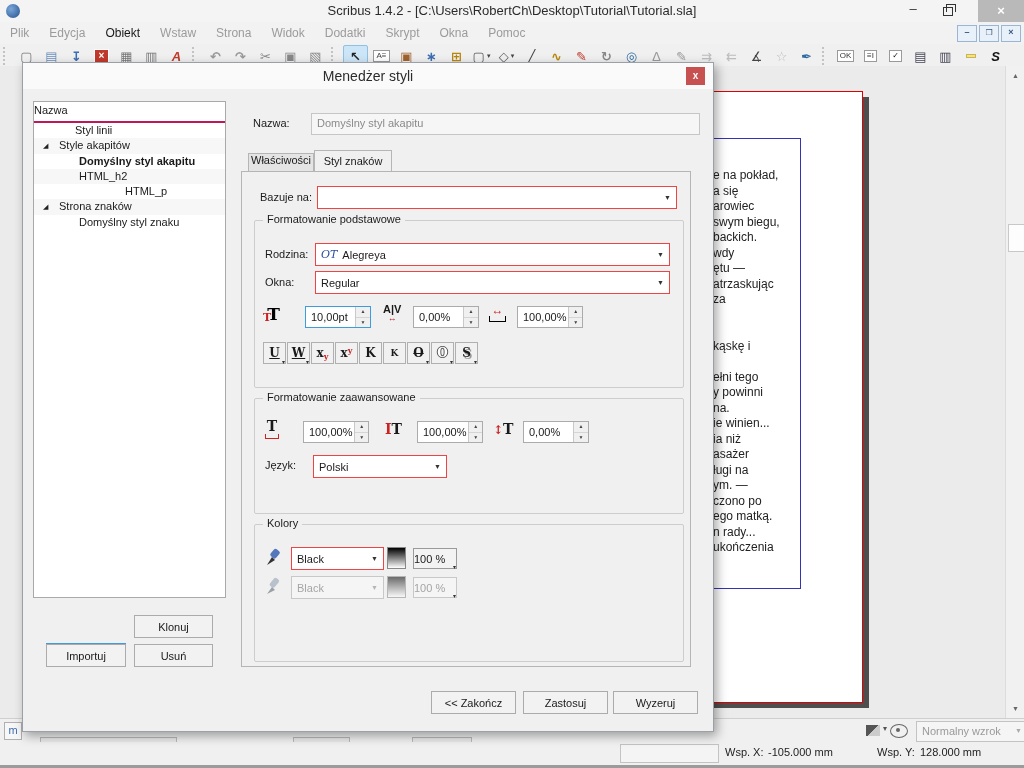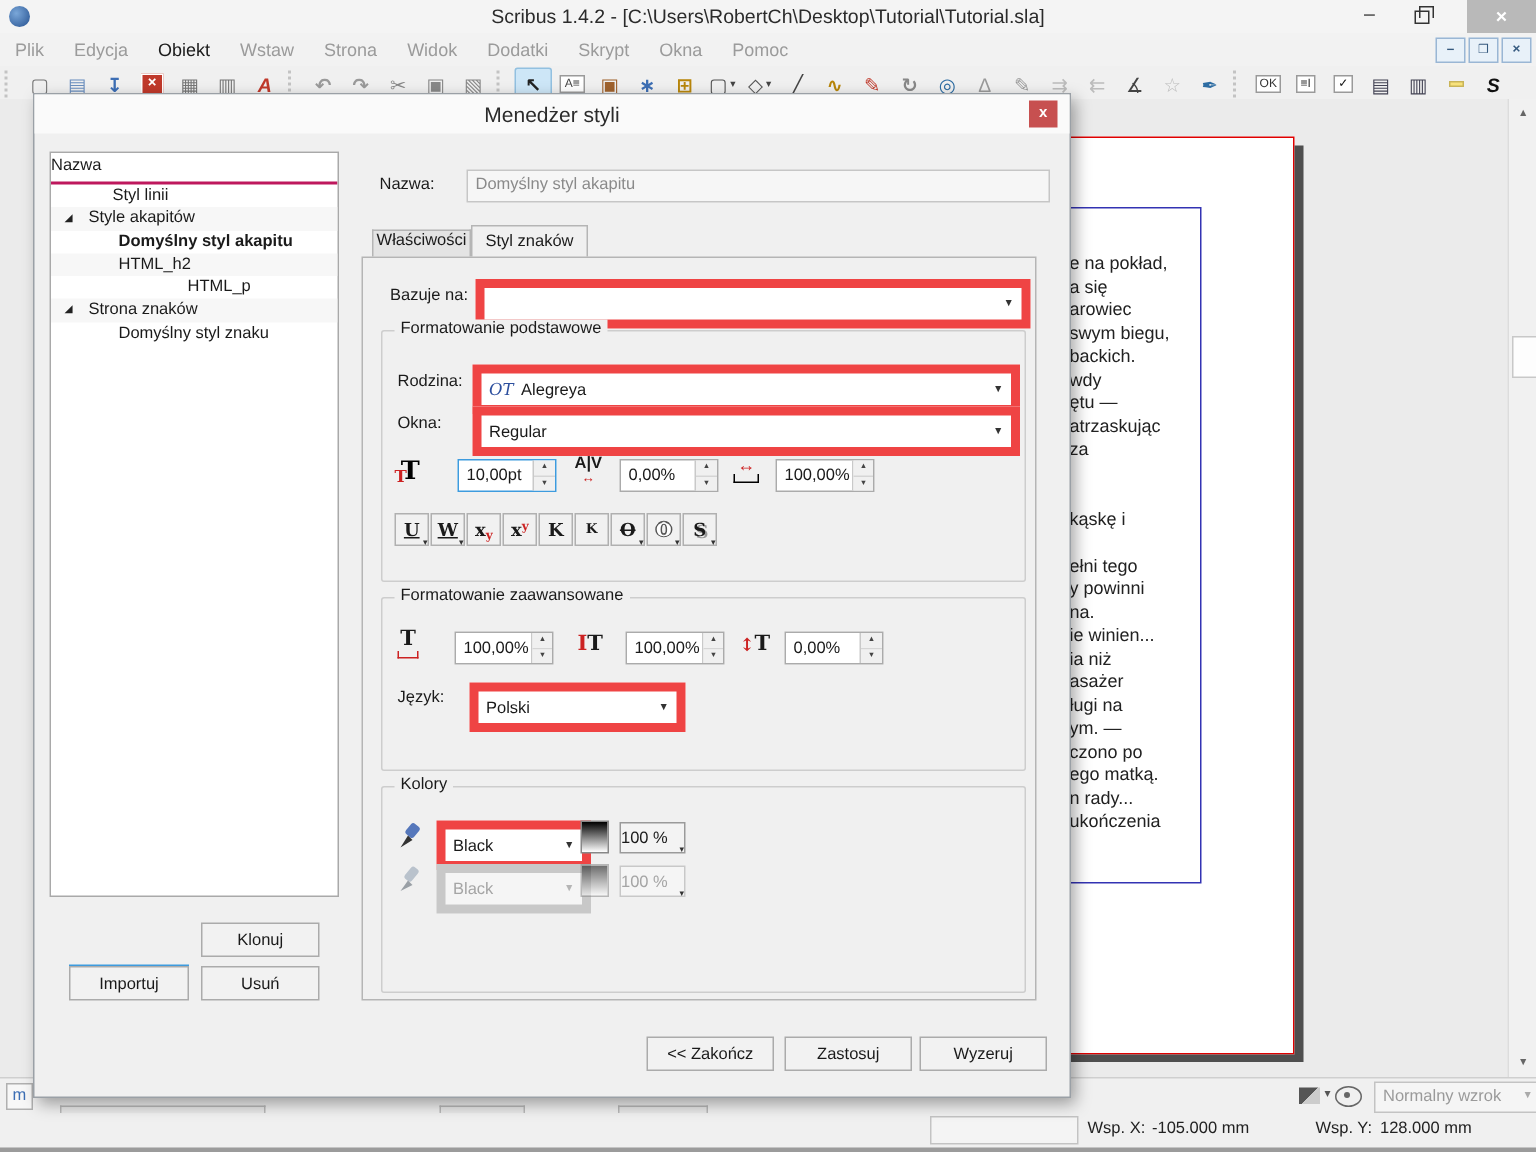--- a/index.html
+++ b/index.html
@@ -90,21 +90,21 @@
   .tree-row.bold .lbl{font-weight:bold;}
   
   .btn{position:absolute;background:#f2f2f2;border:1px solid #ababab;font-size:11px;text-align:center;
        display:flex;align-items:center;justify-content:center;color:#1a1a1a;}
   .btn.focus{border-color:#3d9bde;}
   .btn .dd{font-size:7px;color:#333;margin-left:8px;}
   
   .flabel{position:absolute;font-size:11px;color:#1a1a1a;white-space:nowrap;}
   .input{position:absolute;background:#fff;border:1px solid #ababab;font-size:11px;padding:3px 0 0 5px;}
   .input.disabled{background:#f6f6f6;color:#8a8a8a;border-color:#c6c6c6;}
-  .combo{position:absolute;height:21px;background:#fff;border:6px solid #ef4444;font-size:11px;
+  .combo{position:absolute;height:21px;background:#fff;border:1px solid #ef4444;font-size:11px;
          display:flex;align-items:center;padding-left:5px;}
   .combo .carr{margin-left:auto;margin-right:5px;font-size:7px;color:#333;}
   .carr::after{content:"▼";}
   .combo.disabled{background:#f5f5f5;color:#a5a5a5;border-color:#c8c8c8;}
   .combo.disabled .carr{color:#b5b5b5;}
   .spin{position:absolute;height:20px;background:#fff;border:1px solid #ababab;display:flex;}
   .spin.focus{border-color:#3d9bde;}
   .spin .v{flex:1;font-size:11px;padding:4px 2px 0 5px;white-space:nowrap;}
   .spin .btns{width:14px;border-left:1px solid #c9c9c9;display:flex;flex-direction:column;}
   .spin .btns i{flex:1;font-style:normal;font-size:5px;color:#444;text-align:center;line-height:9px;background:#f0f0f0;}

